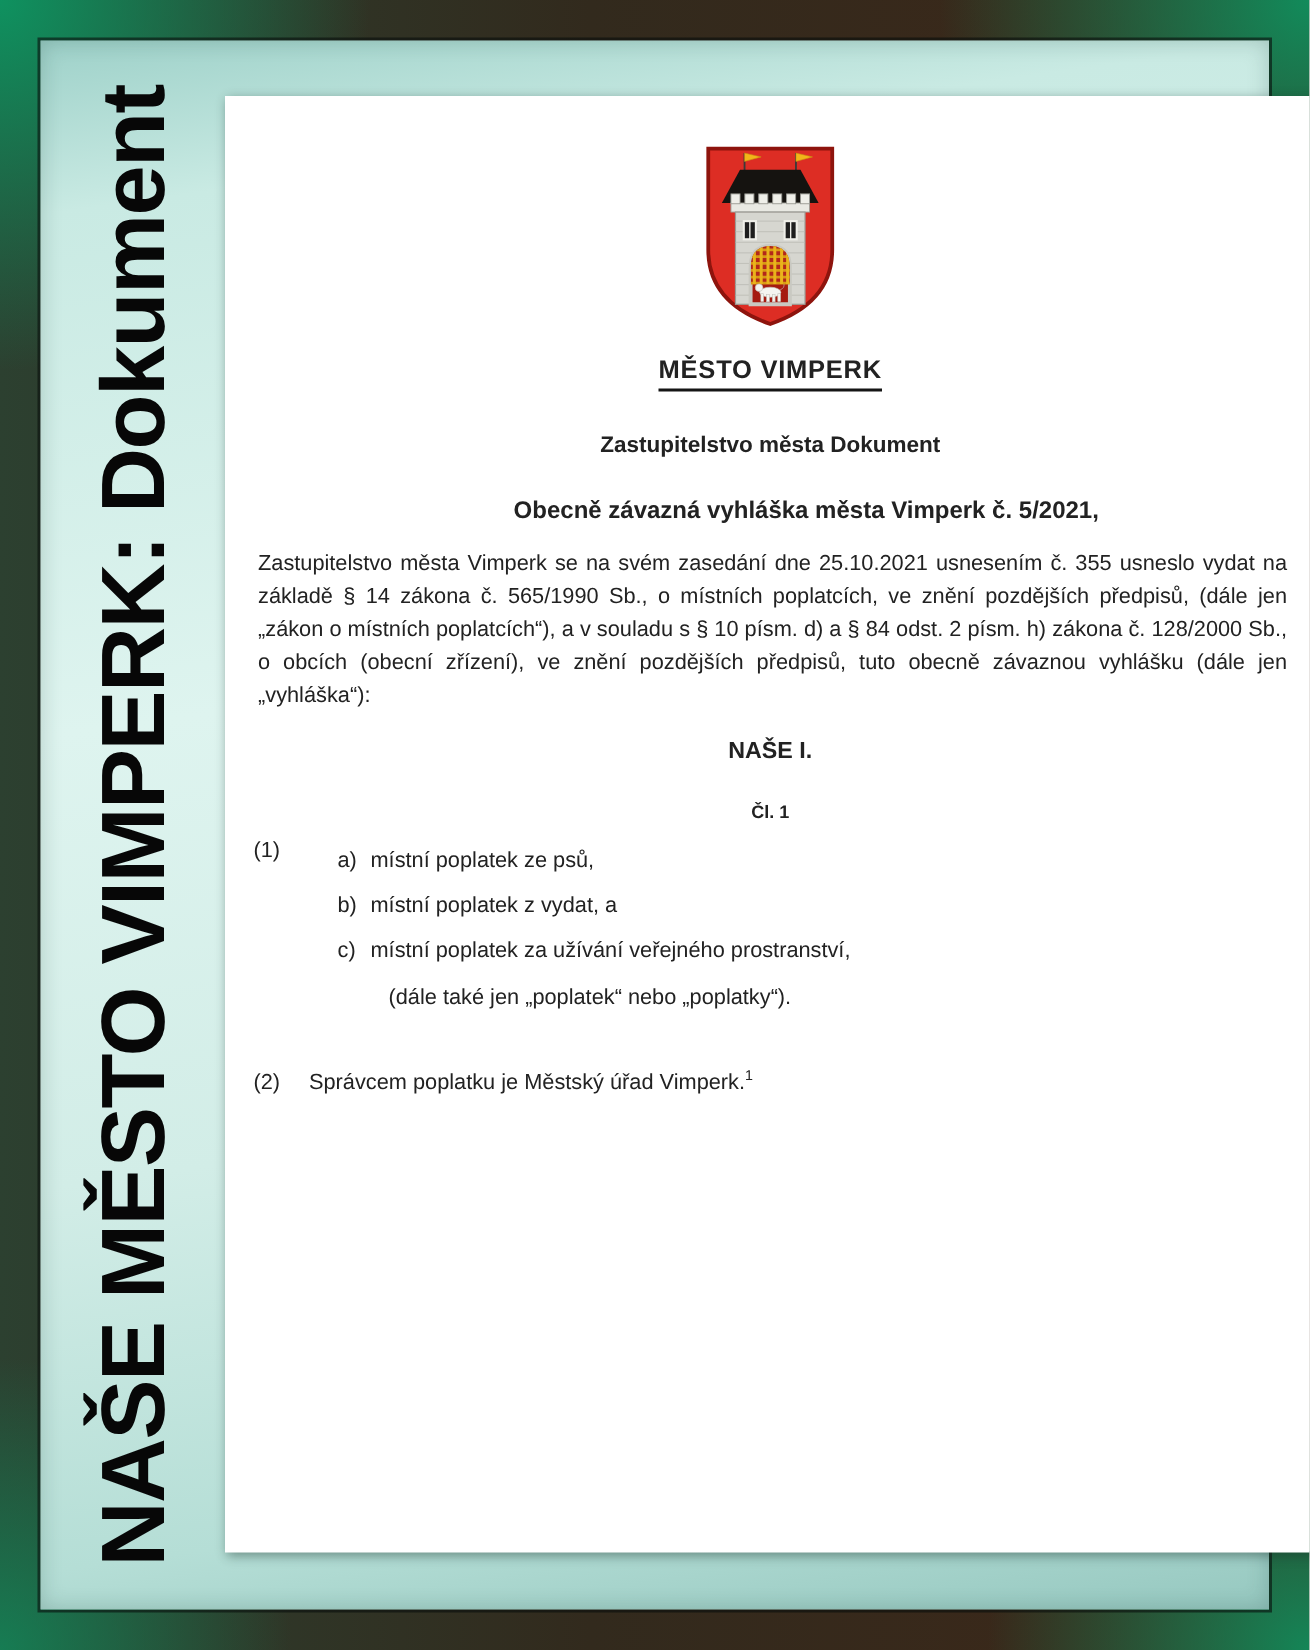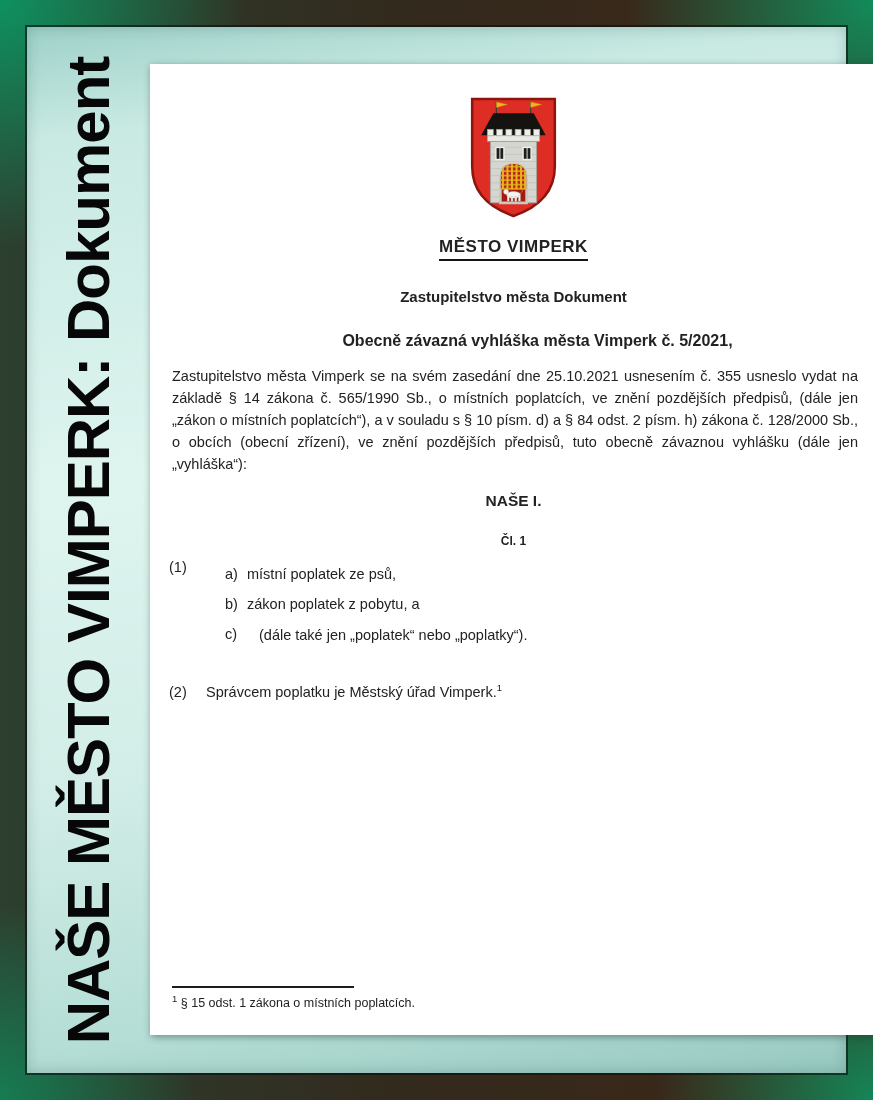--- a/index.html
+++ b/index.html
@@ -258,32 +258,29 @@
     <div class="row item-1">
       <span class="num">(1)</span>
     </div>
 
     <div class="row sub sub-a">
       <span class="letter">a)</span>
       <span>místní poplatek ze psů,</span>
     </div>
     <div class="row sub sub-b">
       <span class="letter">b)</span>
-      <span>zákon poplatek z pobytu, a</span>
+      <span>místní poplatek z vydat, a</span>
     </div>
     <div class="row sub sub-c">
       <span class="letter">c)</span>
+      <span>místní poplatek za užívání veřejného prostranství,</span>
     </div>
 
     <div class="closing-row"><span>(dále také jen „</span><span class="b">poplatek</span><span>“ nebo „</span><span class="b">poplatky</span><span>“).</span></div>
 
     <div class="row item-2">
       <span class="num">(2)</span>
       <span>Správcem poplatku je Městský úřad Vimperk.</span><sup>1</sup>
     </div>
 
-    <div class="footnote">
-      <div class="footnote-rule"></div>
-      <div><sup>1</sup> <span>§ 15 odst. 1 zákona o místních poplatcích.</span></div>
-    </div>
 
   </div>
 </div>
 
 </body></html>

